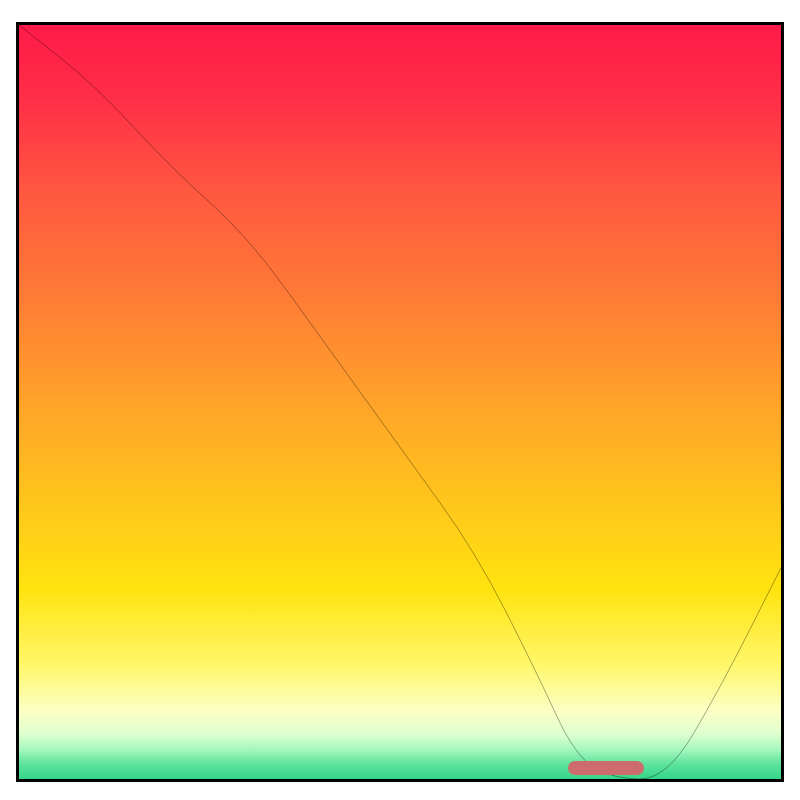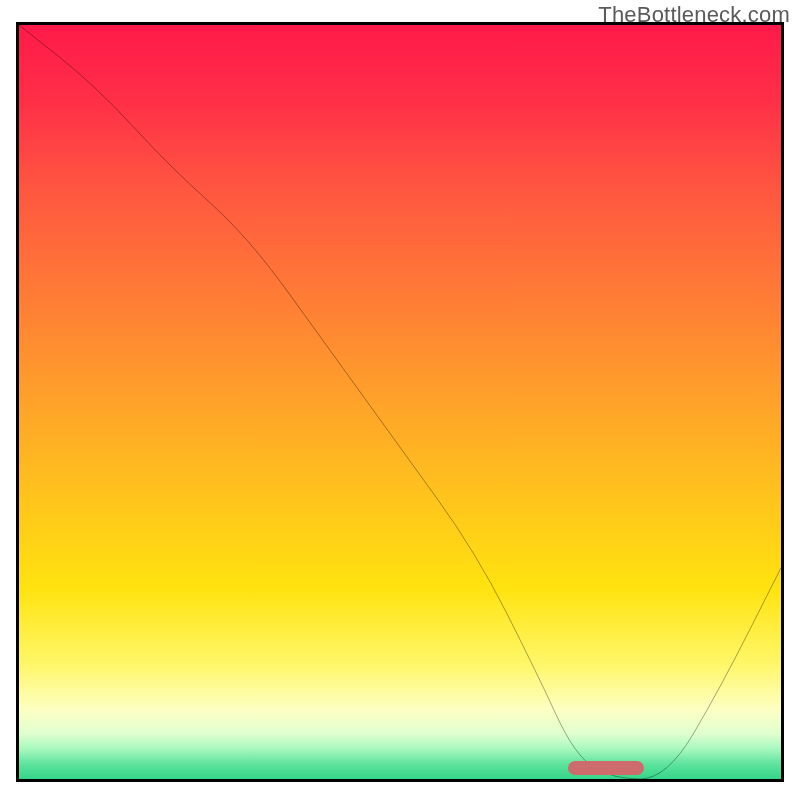--- a/index.html
+++ b/index.html
@@ -53,21 +53,20 @@
     height: 14px;
     border-radius: 7px;
     background: #cd6b6d;
     z-index: 11;
   }
 </style>
 </head>
 <body>
 <div class="container">
 
-  <div class="watermark">TheBottleneck.com</div>
 
   <div class="frame">
 
     <svg class="gradient-bg" viewBox="0 0 100 100" preserveAspectRatio="none">
       <defs>
         <linearGradient id="bg-grad" x1="0" y1="0" x2="0" y2="1">
           <stop offset="0%" stop-color="#ff1a49"></stop>
           <stop offset="10%" stop-color="#ff2f47"></stop>
           <stop offset="22%" stop-color="#ff5840"></stop>
           <stop offset="35%" stop-color="#ff7a36"></stop>

